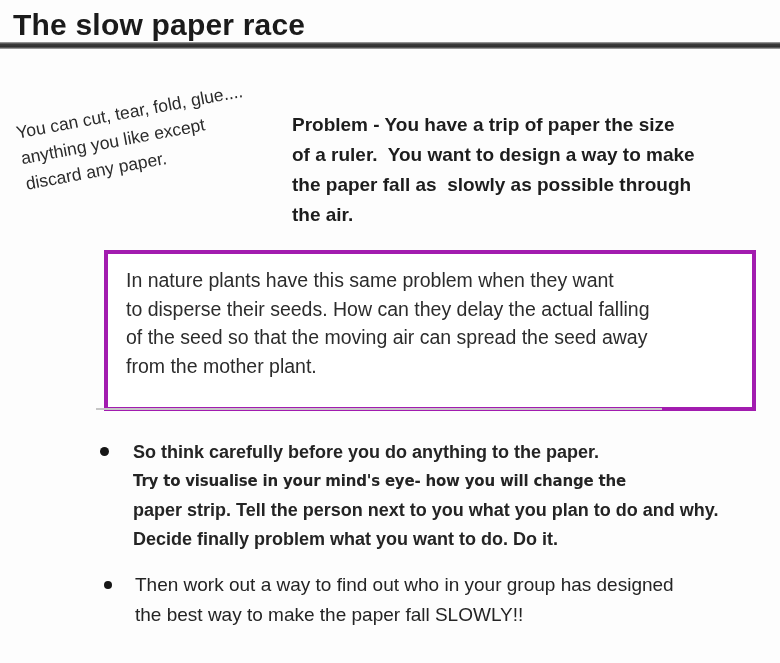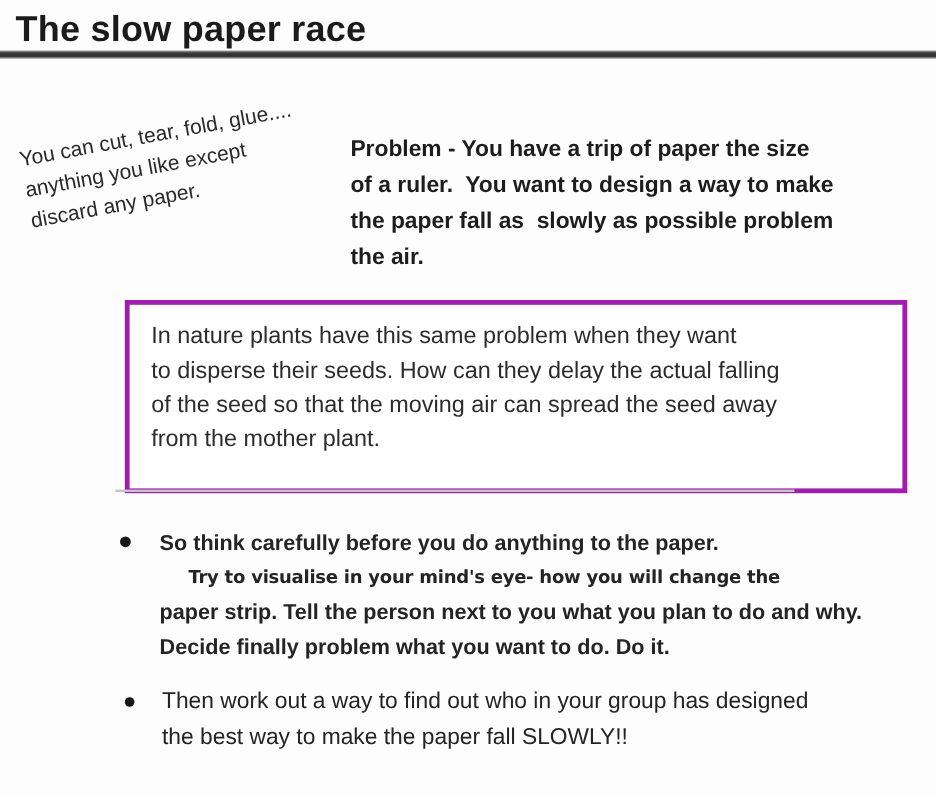--- a/index.html
+++ b/index.html
@@ -41,21 +41,21 @@
     background:#c6c6c6;
   }
   .dot { position:absolute; border-radius:50%; background:#161616; }
   .dot-1 { left:100px; top:447px; width:9px; height:9px; }
   .dot-2 { left:104px; top:581px; width:8px; height:8px; }
   .bullet1 {
     position:absolute; left:133px; top:438px; width:646px;
     font-size:18px; line-height:29px; color:#242424;font-weight:bold;
   }
   .bullet1 .bl { display:block; white-space:pre-wrap; }
-  .bullet1 .alt { font-size:15px; font-family:"DejaVu Sans", sans-serif; letter-spacing:-0.2px;margin-left:24px; }
+  .bullet1 .alt { font-size:15px; font-family:"DejaVu Sans", sans-serif; letter-spacing:-0.2px; }
   .bullet2 {
     position:absolute; left:135px; top:570px; width:640px;
     font-size:19px; line-height:30px; color:#242424;
     white-space:pre-wrap;
   }
 </style>
 </head>
 <body>
 
 <div class="page">
@@ -63,21 +63,21 @@
   <div class="title">The slow paper race</div>
 
   <div class="rule"></div>
 
   <div class="note">You can cut, tear, fold, glue....
 anything you like except
 discard any paper.</div>
 
   <div class="problem">Problem - You have a trip of paper the size
 of a ruler.  You want to design a way to make
-the paper fall as  slowly as possible problem
+the paper fall as  slowly as possible through
 the air.</div>
 
   <div class="infobox">
     <div class="infobox-text">In nature plants have this same problem when they want
 to disperse their seeds. How can they delay the actual falling
 of the seed so that the moving air can spread the seed away
 from the mother plant.</div>
   </div>
 
   <div class="artifact-line"></div>

